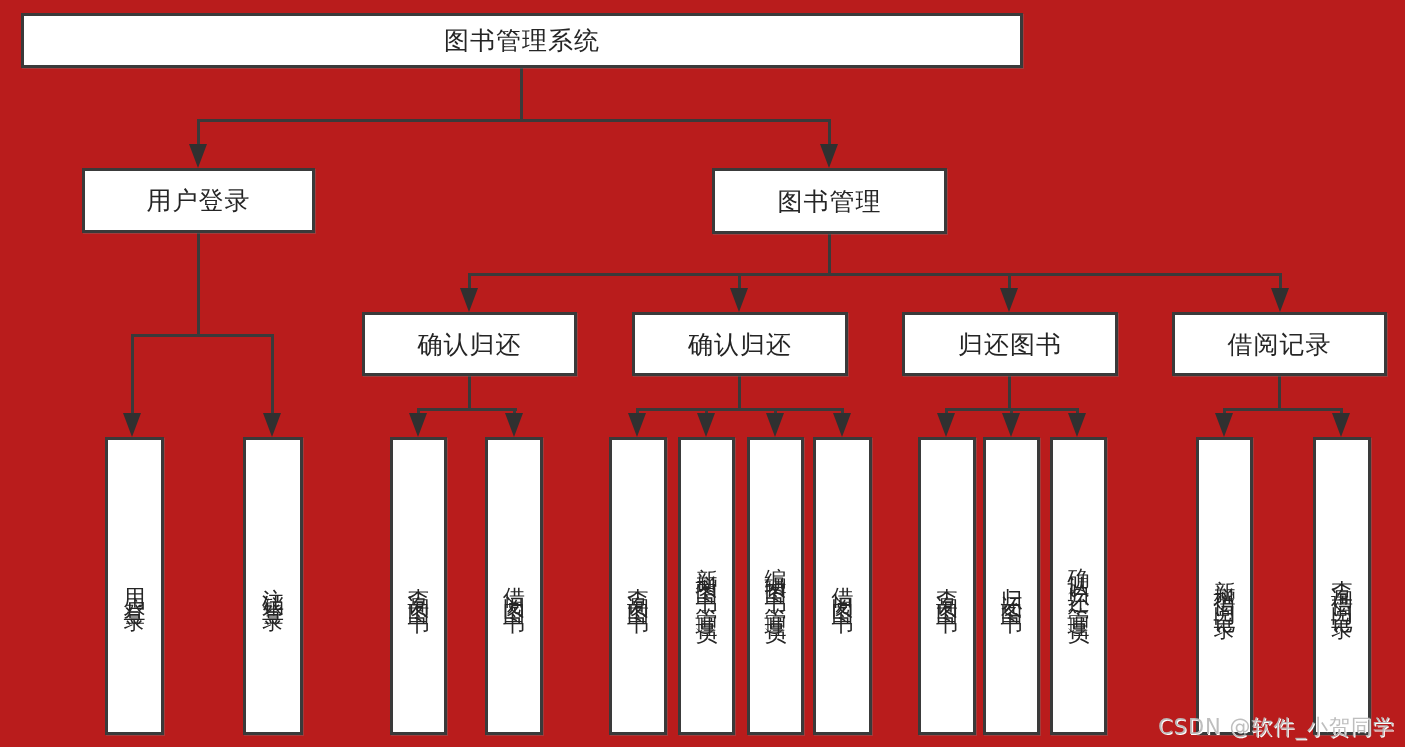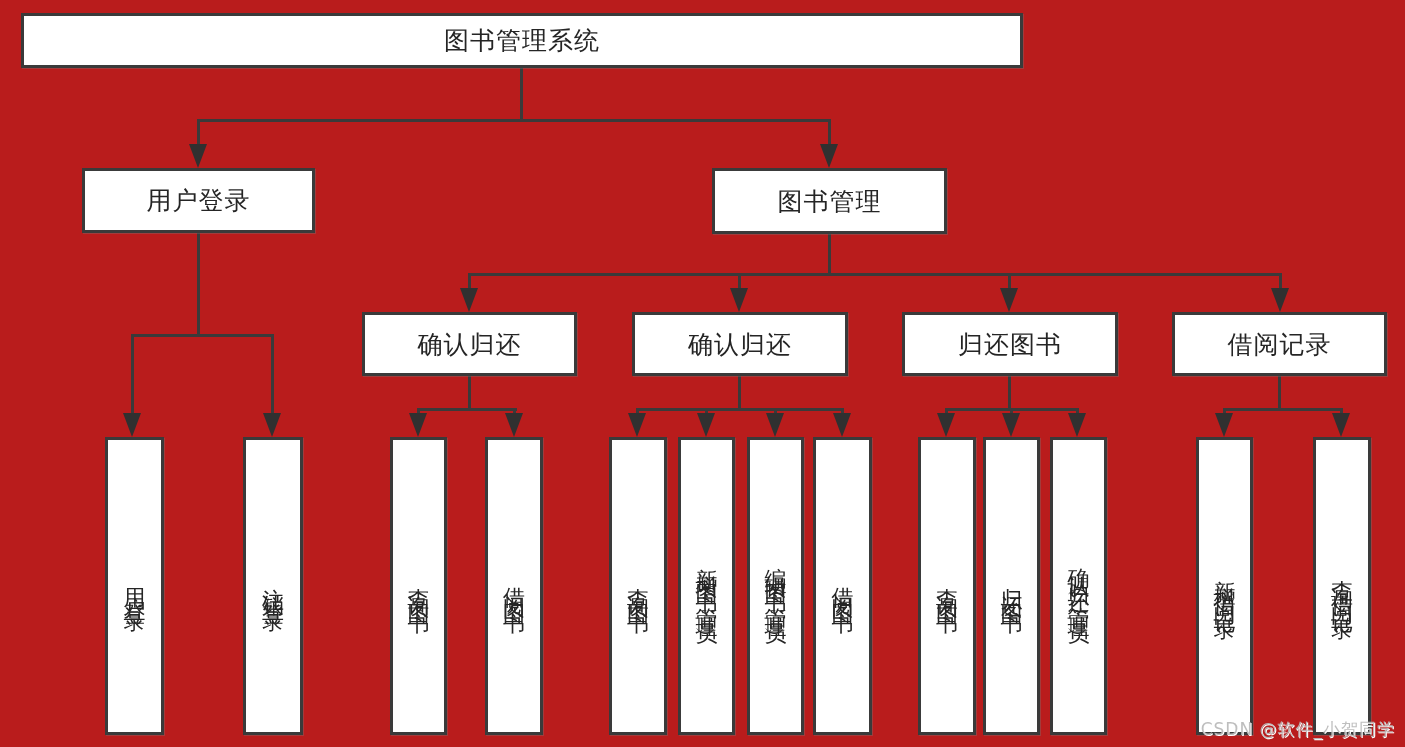--- a/index.html
+++ b/index.html
@@ -49,21 +49,21 @@
     width: 0;
     height: 0;
     border-left: 9px solid transparent;
     border-right: 9px solid transparent;
     border-top: 24px solid #303030;
   }
   .watermark {
     position: absolute;
     right: 10px;
     bottom: 6px;
-    font-size: 17px;
+    font-size: 21px;
     letter-spacing: 1px;
     color: rgba(187,187,187,0.95);
     text-shadow: 1px 1px 0 #ffffff;
     z-index: 50;
     white-space: nowrap;
   }
 </style>
 </head>
 <body>
 

